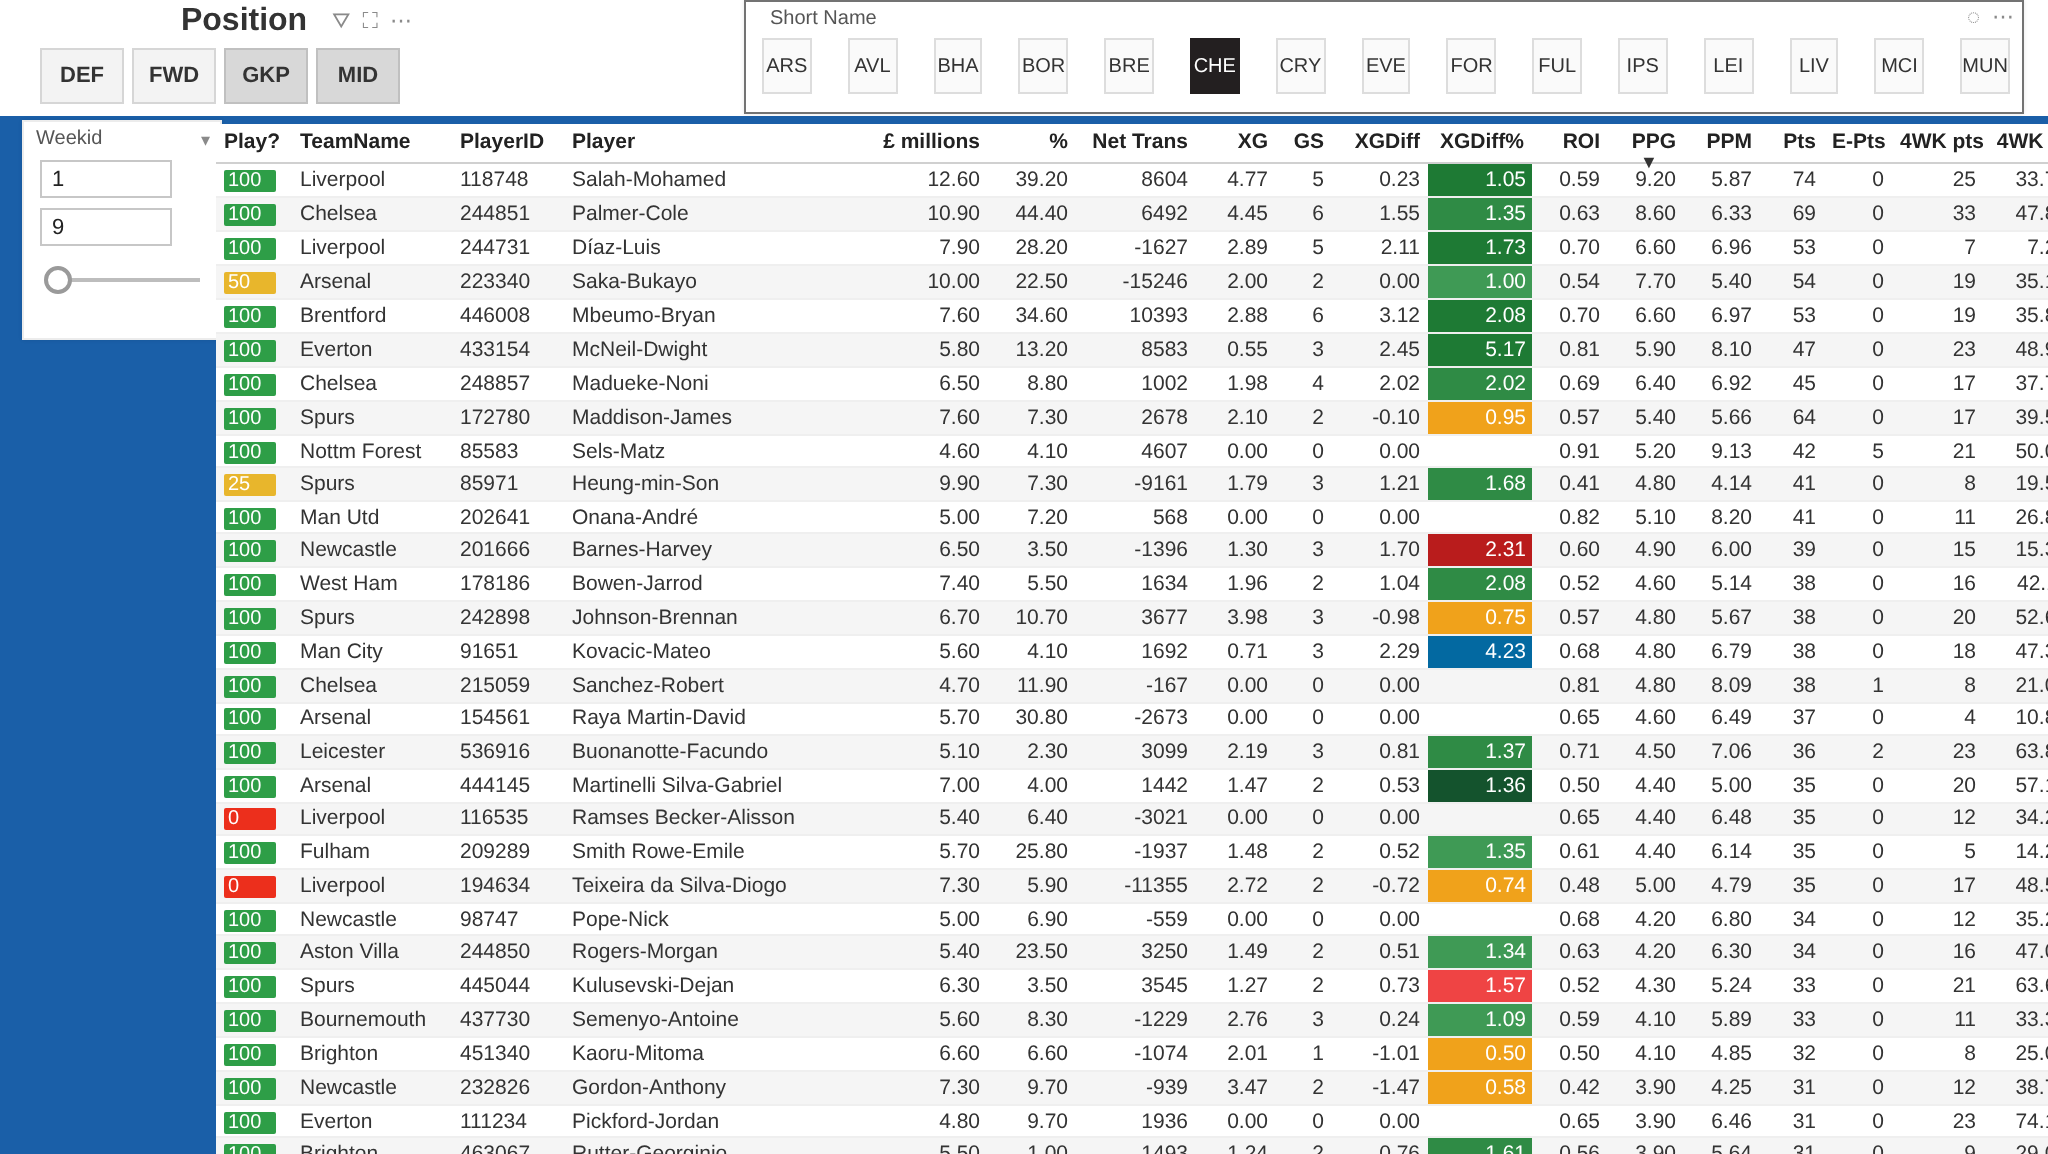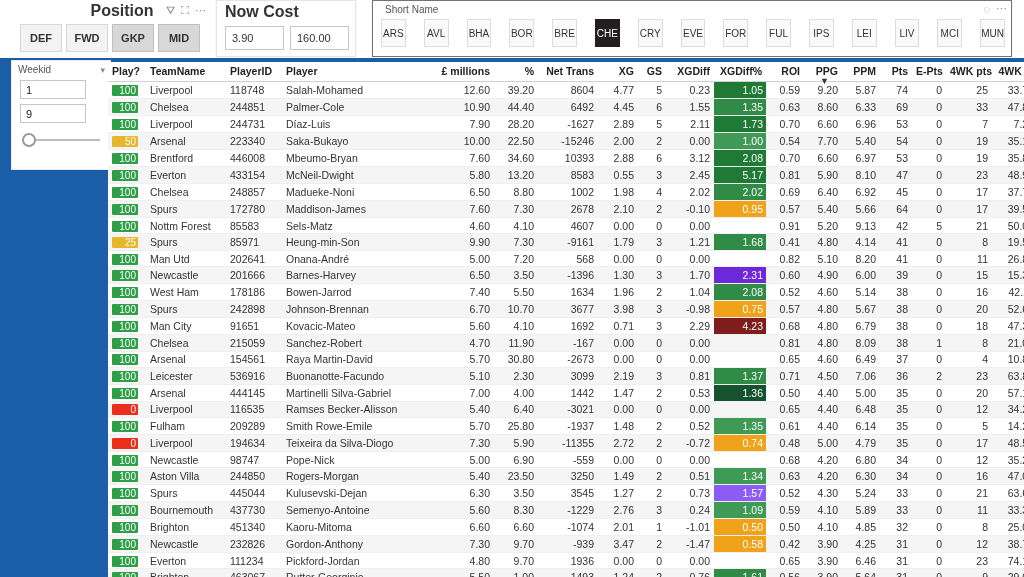--- a/index.html
+++ b/index.html
@@ -103,21 +103,21 @@
   table.grid td {
     font-size: 10.5px; color: #333;
     padding: 1px 4px; height: 16.2px;
     border-bottom: 1px solid #efefef;
     white-space: nowrap; overflow: hidden;
   }
   table.grid td.num { text-align: right; }
   tr.alt td { background: #f5f5f5; }
 
   .pill {
-    display: inline-block; width: 26px; text-align: right;
+    display: inline-block; width: 26px; text-align: left;
     color: #fff; font-size: 10px; padding: 0 2px; border-radius: 1px;
   }
   .pill.g { background: #2e9e47; }
   .pill.y { background: #e8b62c; }
   .pill.r { background: #ec2f1c; }
 
   .cellfill { display: block; text-align: right; padding-right: 3px; }
 
   .sortmark { position: absolute; color: #333; font-size: 9px; }
 
@@ -159,27 +159,20 @@
       </div>
     </div>
     <div class="pos-buttons">
       <div class="pos-btn">DEF</div>
       <div class="pos-btn">FWD</div>
       <div class="pos-btn selected">GKP</div>
       <div class="pos-btn selected">MID</div>
     </div>
   </div>
 
-  <div class="card" id="nowcost-card">
-    <div class="card-title">Now Cost</div>
-    <div class="cost-inputs">
-      <div class="cost-box">3.90</div>
-      <div class="cost-box">160.00</div>
-    </div>
-  </div>
 
   <div class="card" id="shortname-card">
     <div class="card-head">
       <div class="card-title">Short Name</div>
       <div class="card-icons">
         <span>◌</span>
         <span>⋯</span>
       </div>
     </div>
     <div class="team-buttons">
@@ -507,21 +500,21 @@
             <td>Newcastle</td>
             <td>201666</td>
             <td>Barnes-Harvey</td>
             <td class="num">6.50</td>
             <td class="num">3.50</td>
             <td class="num">-1396</td>
             <td class="num">1.30</td>
             <td class="num">3</td>
             <td class="num">1.70</td>
             <td class="num" style="padding: 0px;">
-              <span class="cellfill" style="background: #6d28d9; color: rgb(255, 255, 255); line-height: 16px;">2.31</span>
+              <span class="cellfill" style="background: #b91c1c; color: rgb(255, 255, 255); line-height: 16px;">2.31</span>
             </td>
             <td class="num">0.60</td>
             <td class="num">4.90</td>
             <td class="num">6.00</td>
             <td class="num">39</td>
             <td class="num">0</td>
             <td class="num">15</td>
             <td class="num">15.38</td>
           </tr>
           <tr>
@@ -573,21 +566,21 @@
             <td>Man City</td>
             <td>91651</td>
             <td>Kovacic-Mateo</td>
             <td class="num">5.60</td>
             <td class="num">4.10</td>
             <td class="num">1692</td>
             <td class="num">0.71</td>
             <td class="num">3</td>
             <td class="num">2.29</td>
             <td class="num" style="padding: 0px;">
-              <span class="cellfill" style="background: #7f1d1d; color: rgb(255, 255, 255); line-height: 16px;">4.23</span>
+              <span class="cellfill" style="background: #0369a1; color: rgb(255, 255, 255); line-height: 16px;">4.23</span>
             </td>
             <td class="num">0.68</td>
             <td class="num">4.80</td>
             <td class="num">6.79</td>
             <td class="num">38</td>
             <td class="num">0</td>
             <td class="num">18</td>
             <td class="num">47.37</td>
           </tr>
           <tr class="alt">
@@ -793,21 +786,21 @@
             <td>Spurs</td>
             <td>445044</td>
             <td>Kulusevski-Dejan</td>
             <td class="num">6.30</td>
             <td class="num">3.50</td>
             <td class="num">3545</td>
             <td class="num">1.27</td>
             <td class="num">2</td>
             <td class="num">0.73</td>
             <td class="num" style="padding: 0px;">
-              <span class="cellfill" style="background: #8b5cf6; color: rgb(255, 255, 255); line-height: 16px;">1.57</span>
+              <span class="cellfill" style="background: #ef4444; color: rgb(255, 255, 255); line-height: 16px;">1.57</span>
             </td>
             <td class="num">0.52</td>
             <td class="num">4.30</td>
             <td class="num">5.24</td>
             <td class="num">33</td>
             <td class="num">0</td>
             <td class="num">21</td>
             <td class="num">63.64</td>
           </tr>
           <tr class="alt">

